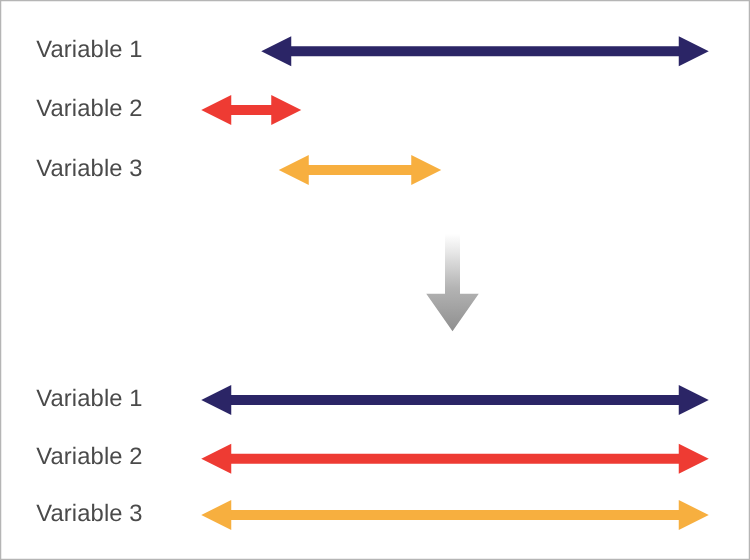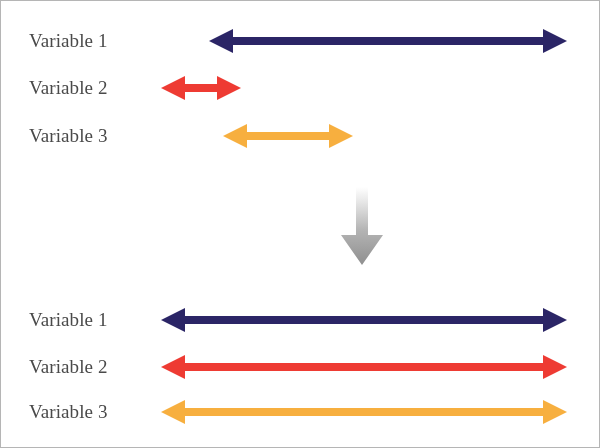--- a/index.html
+++ b/index.html
@@ -19,21 +19,20 @@
   }
   .label {
     position: absolute;
     font-size: 19px;
     font-weight: 400;
     color: #4a4a4a;
     letter-spacing: 0.1px;
     white-space: nowrap;
     line-height: 1;
     transform: translateY(-50%);
-    font-family: Liberation Serif, serif;
   }
   .arrow-svg {
     position: absolute;
     display: block;
   }
 </style>
 </head>
 <body>
 
 <div id="canvas">

